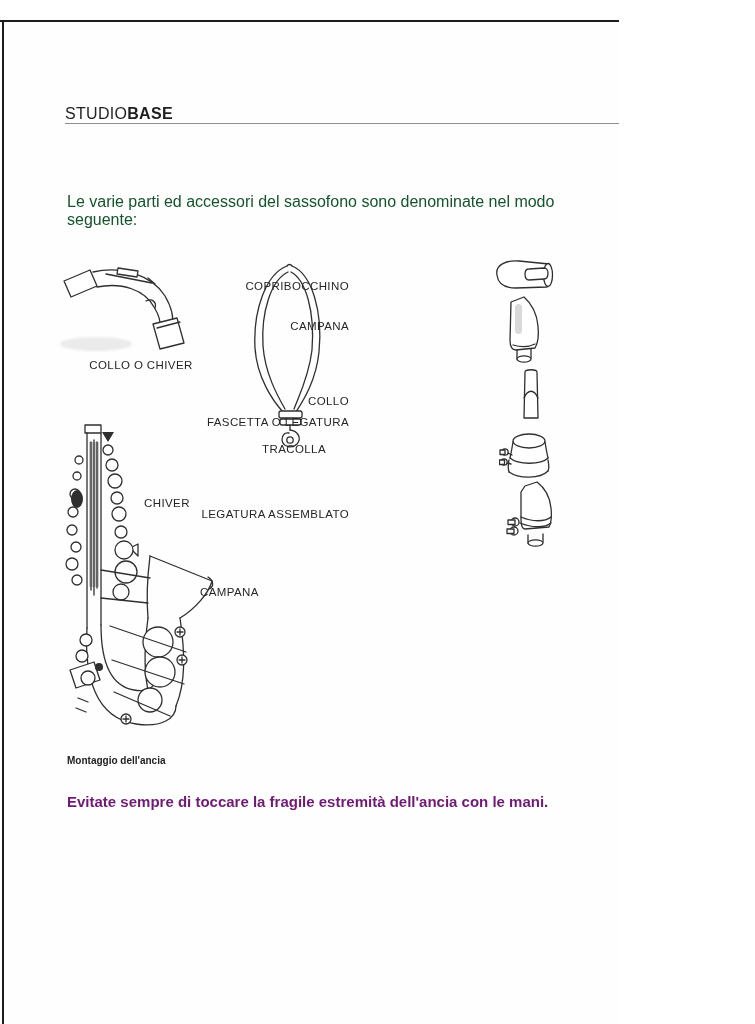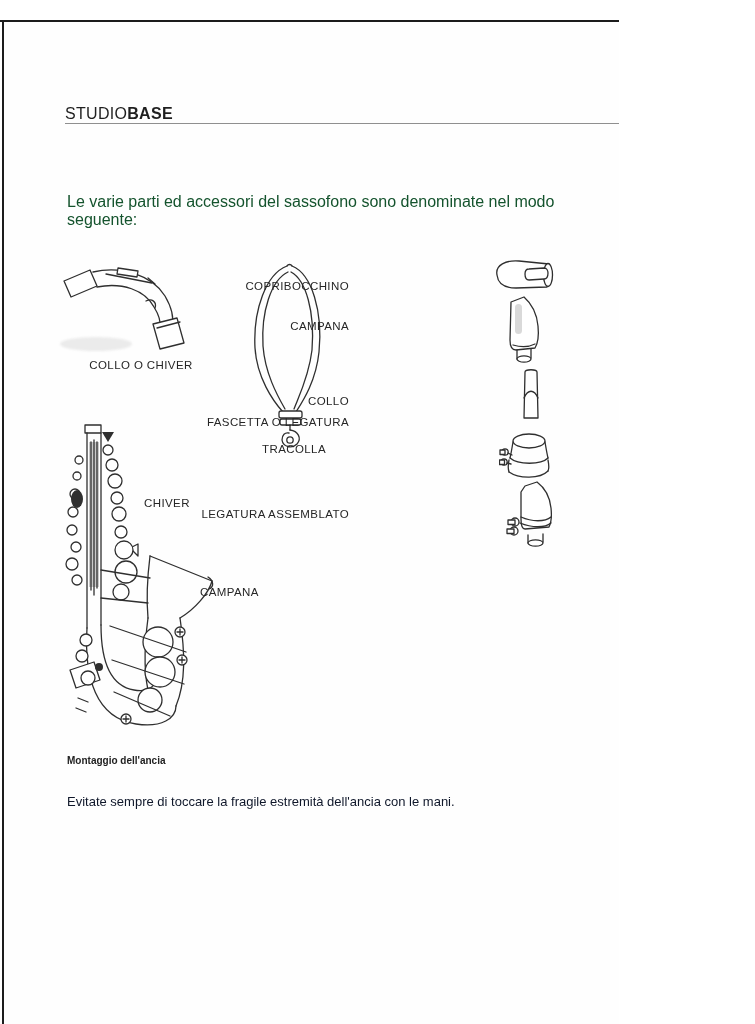--- a/index.html
+++ b/index.html
@@ -46,21 +46,21 @@
   
   .ill { position:absolute; }
   .ill svg { display:block; }
   .ln { fill:none; stroke:#2f2f2f; stroke-width:1.3; stroke-linecap:round; stroke-linejoin:round; }
   .lnf { fill:#ffffff; stroke:#2f2f2f; stroke-width:1.3; stroke-linejoin:round; }
   .dark { fill:#2f2f2f; stroke:none; }
 
   
   .section-heading { position:absolute; left:67px; top:735px; font-size:10px; font-weight:bold; color:#222; }
   .body-text { position:absolute; left:67px; top:772px; width:624px;
-               font-size:13px; line-height:20px; text-align:justify; color:#0f172a; }
+               font-size:15px; line-height:20px; text-align:justify; color:#701a75;font-weight:bold; }
   .body-text p { margin:0; }
 
   
   .sidebar-vertical { position:absolute; left:711px; top:828px; transform:rotate(-90deg);
                       transform-origin:0 0; white-space:nowrap; font-size:12.5px;
                       letter-spacing:0.3px; color:#1f1f1f; }
   .sv-sep { margin:0 7px; }
 </style>
 </head>
 <body>

